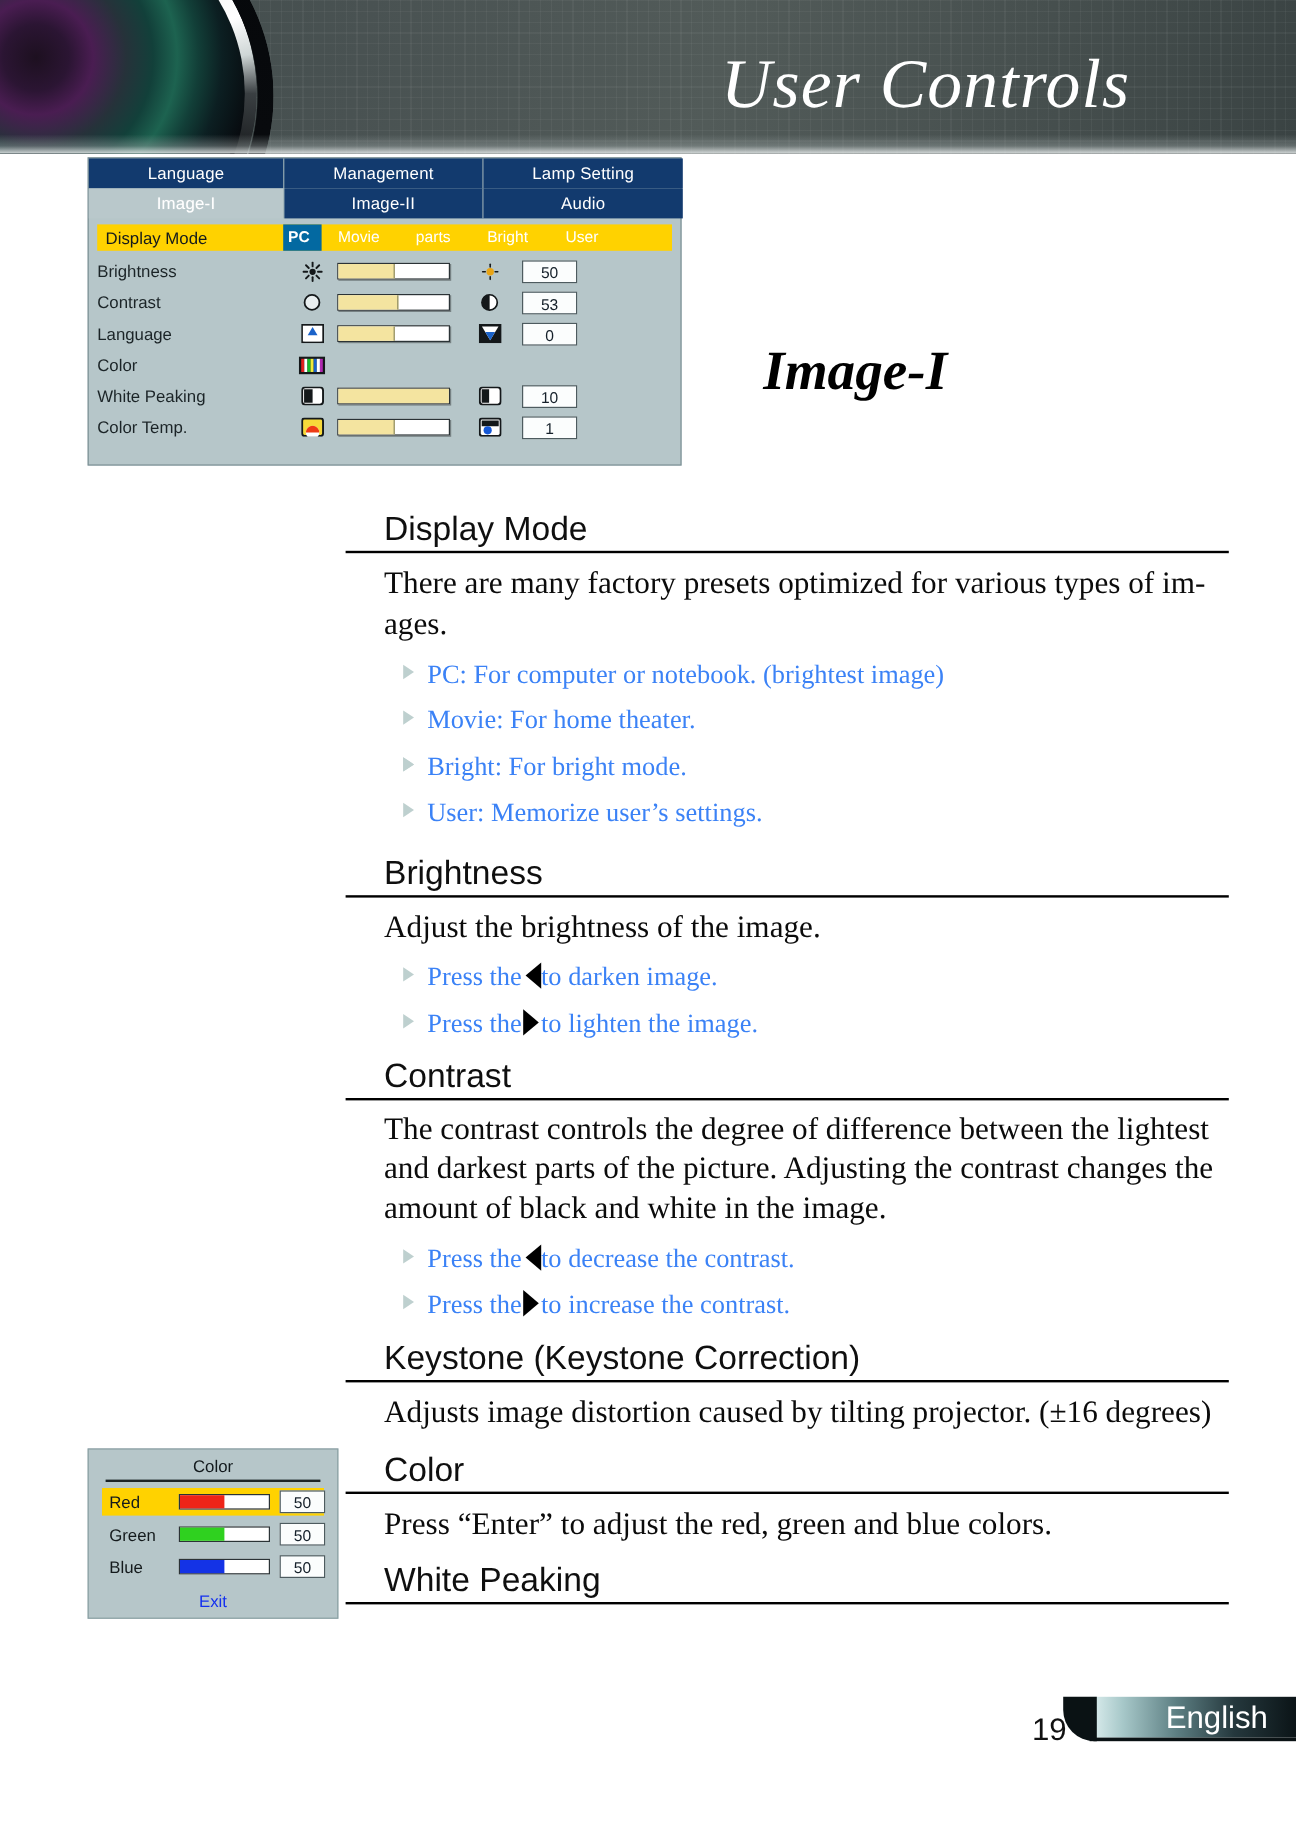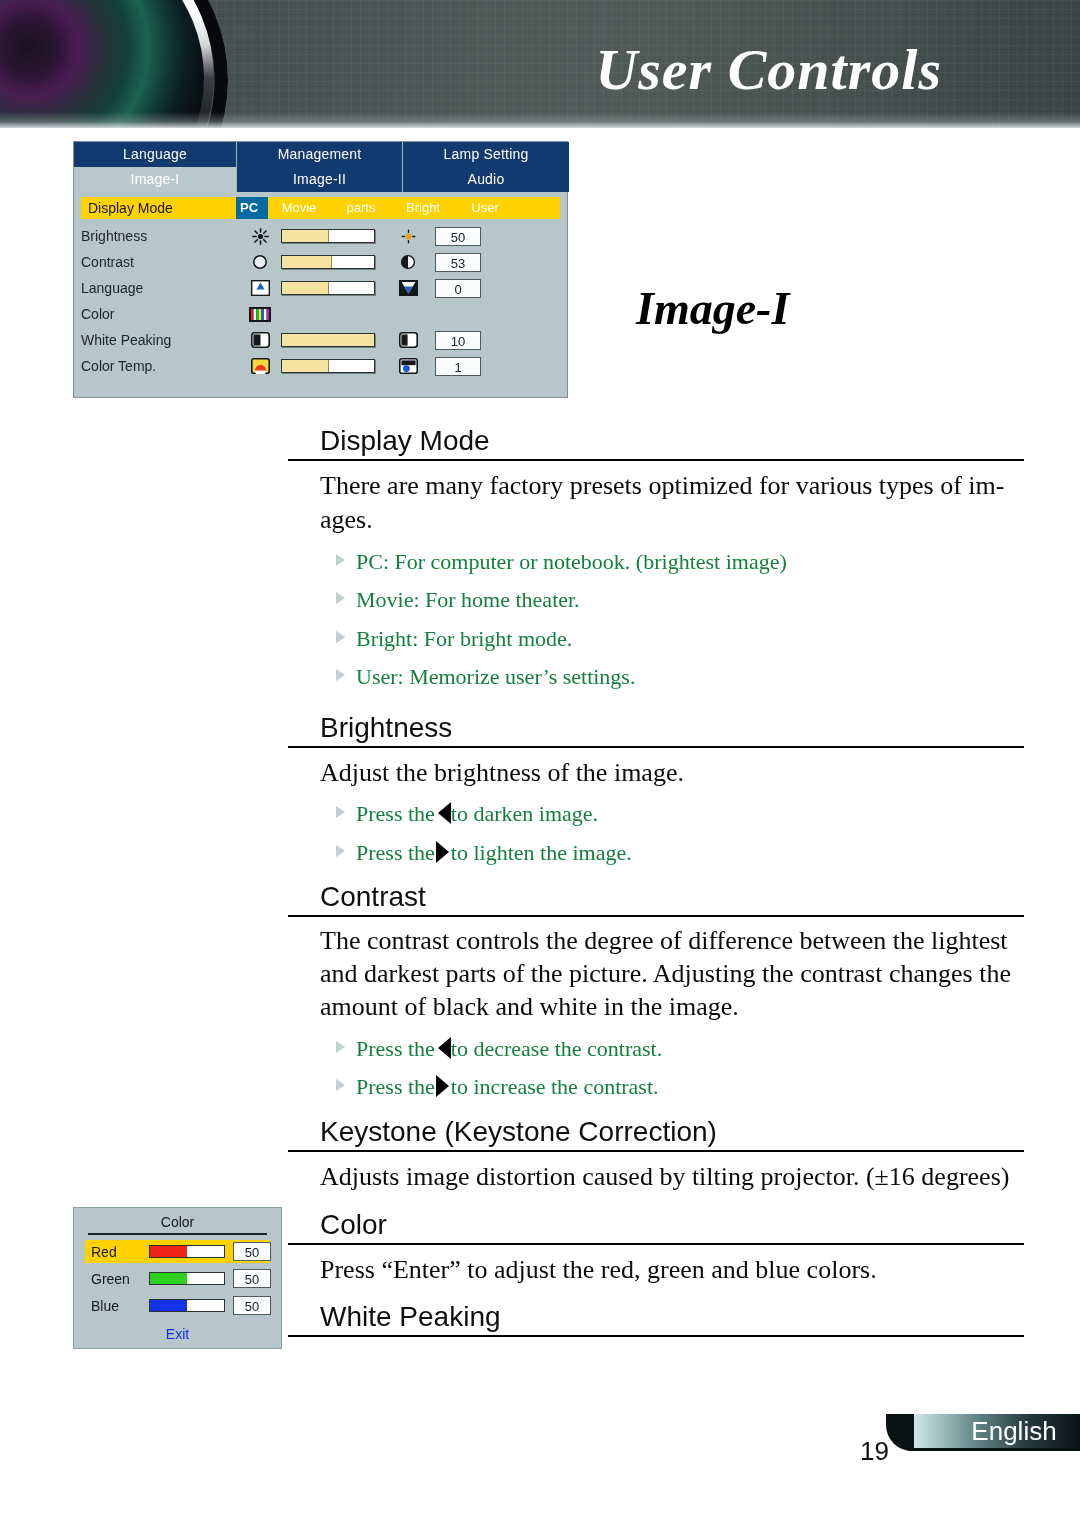--- a/index.html
+++ b/index.html
@@ -80,32 +80,32 @@
        #15191b 290deg, #05070a 360deg);
     -webkit-mask: radial-gradient(circle, transparent 0 158px, #000 159px 172px, transparent 173px);
             mask: radial-gradient(circle, transparent 0 158px, #000 159px 172px, transparent 173px);
   }
   .header-title {
     position: absolute;
     right: 138px;
     top: 36px;
     font-family: "Liberation Serif", serif;
     font-style: italic;
-    font-weight: bold;
+    font-weight: normal;
     font-size: 58px;
     color: #ffffff;
     letter-spacing: 1px;
     white-space: nowrap;
   }
 
   
   .osd {
     position: absolute;
     left: 73px;
-    top: 141px;
+    top: 131px;
     width: 495px;
     background: #b6c6c9;
     border: 1px solid #7d9196;
     box-sizing: border-box;
     font-family: "Liberation Sans", sans-serif;
   }
   .osd-tabrow {
     display: flex;
     width: 100%;
   }
@@ -263,21 +263,21 @@
     color: #0b0b0b;
     line-height: 1.30;
     margin: 8px 0 0 32px;
   }
   .para.tight { line-height: 1.26; }
   .bullets { margin: 6px 0 0 0; padding: 0; list-style: none; }
   .bullets li {
     position: relative;
     font-family: "Liberation Serif", serif;
     font-size: 22px;
-    color: #15803d;
+    color: #3b82f6;
     padding-left: 68px;
     margin-top: 11px;
     line-height: 1.25;
   }
   .bullets li .tri {
     position: absolute;
     left: 48px;
     top: 6px;
     width: 0; height: 0;
     border-left: 9px solid #bed0cf;
@@ -374,21 +374,21 @@
   
   .footer {
     position: absolute;
     left: 860px;
     top: 1414px;
     width: 220px;
     height: 44px;
   }
   .footer-page {
     position: absolute;
-    left: 0; top: 22px;
+    left: 0; top: 12px;
     font-family: "Liberation Sans", sans-serif;
     font-size: 26px;
     color: #111111;
   }
   .footer-band {
     position: absolute;
     left: 48px; top: 0;
     width: 172px; height: 34px;
     background: linear-gradient(to right, #dff0f0 0%, #a7c8c9 16%, #5d7f83 42%, #25383d 70%, #0b1417 100%);
     border-bottom: 3px solid #0a1214;

